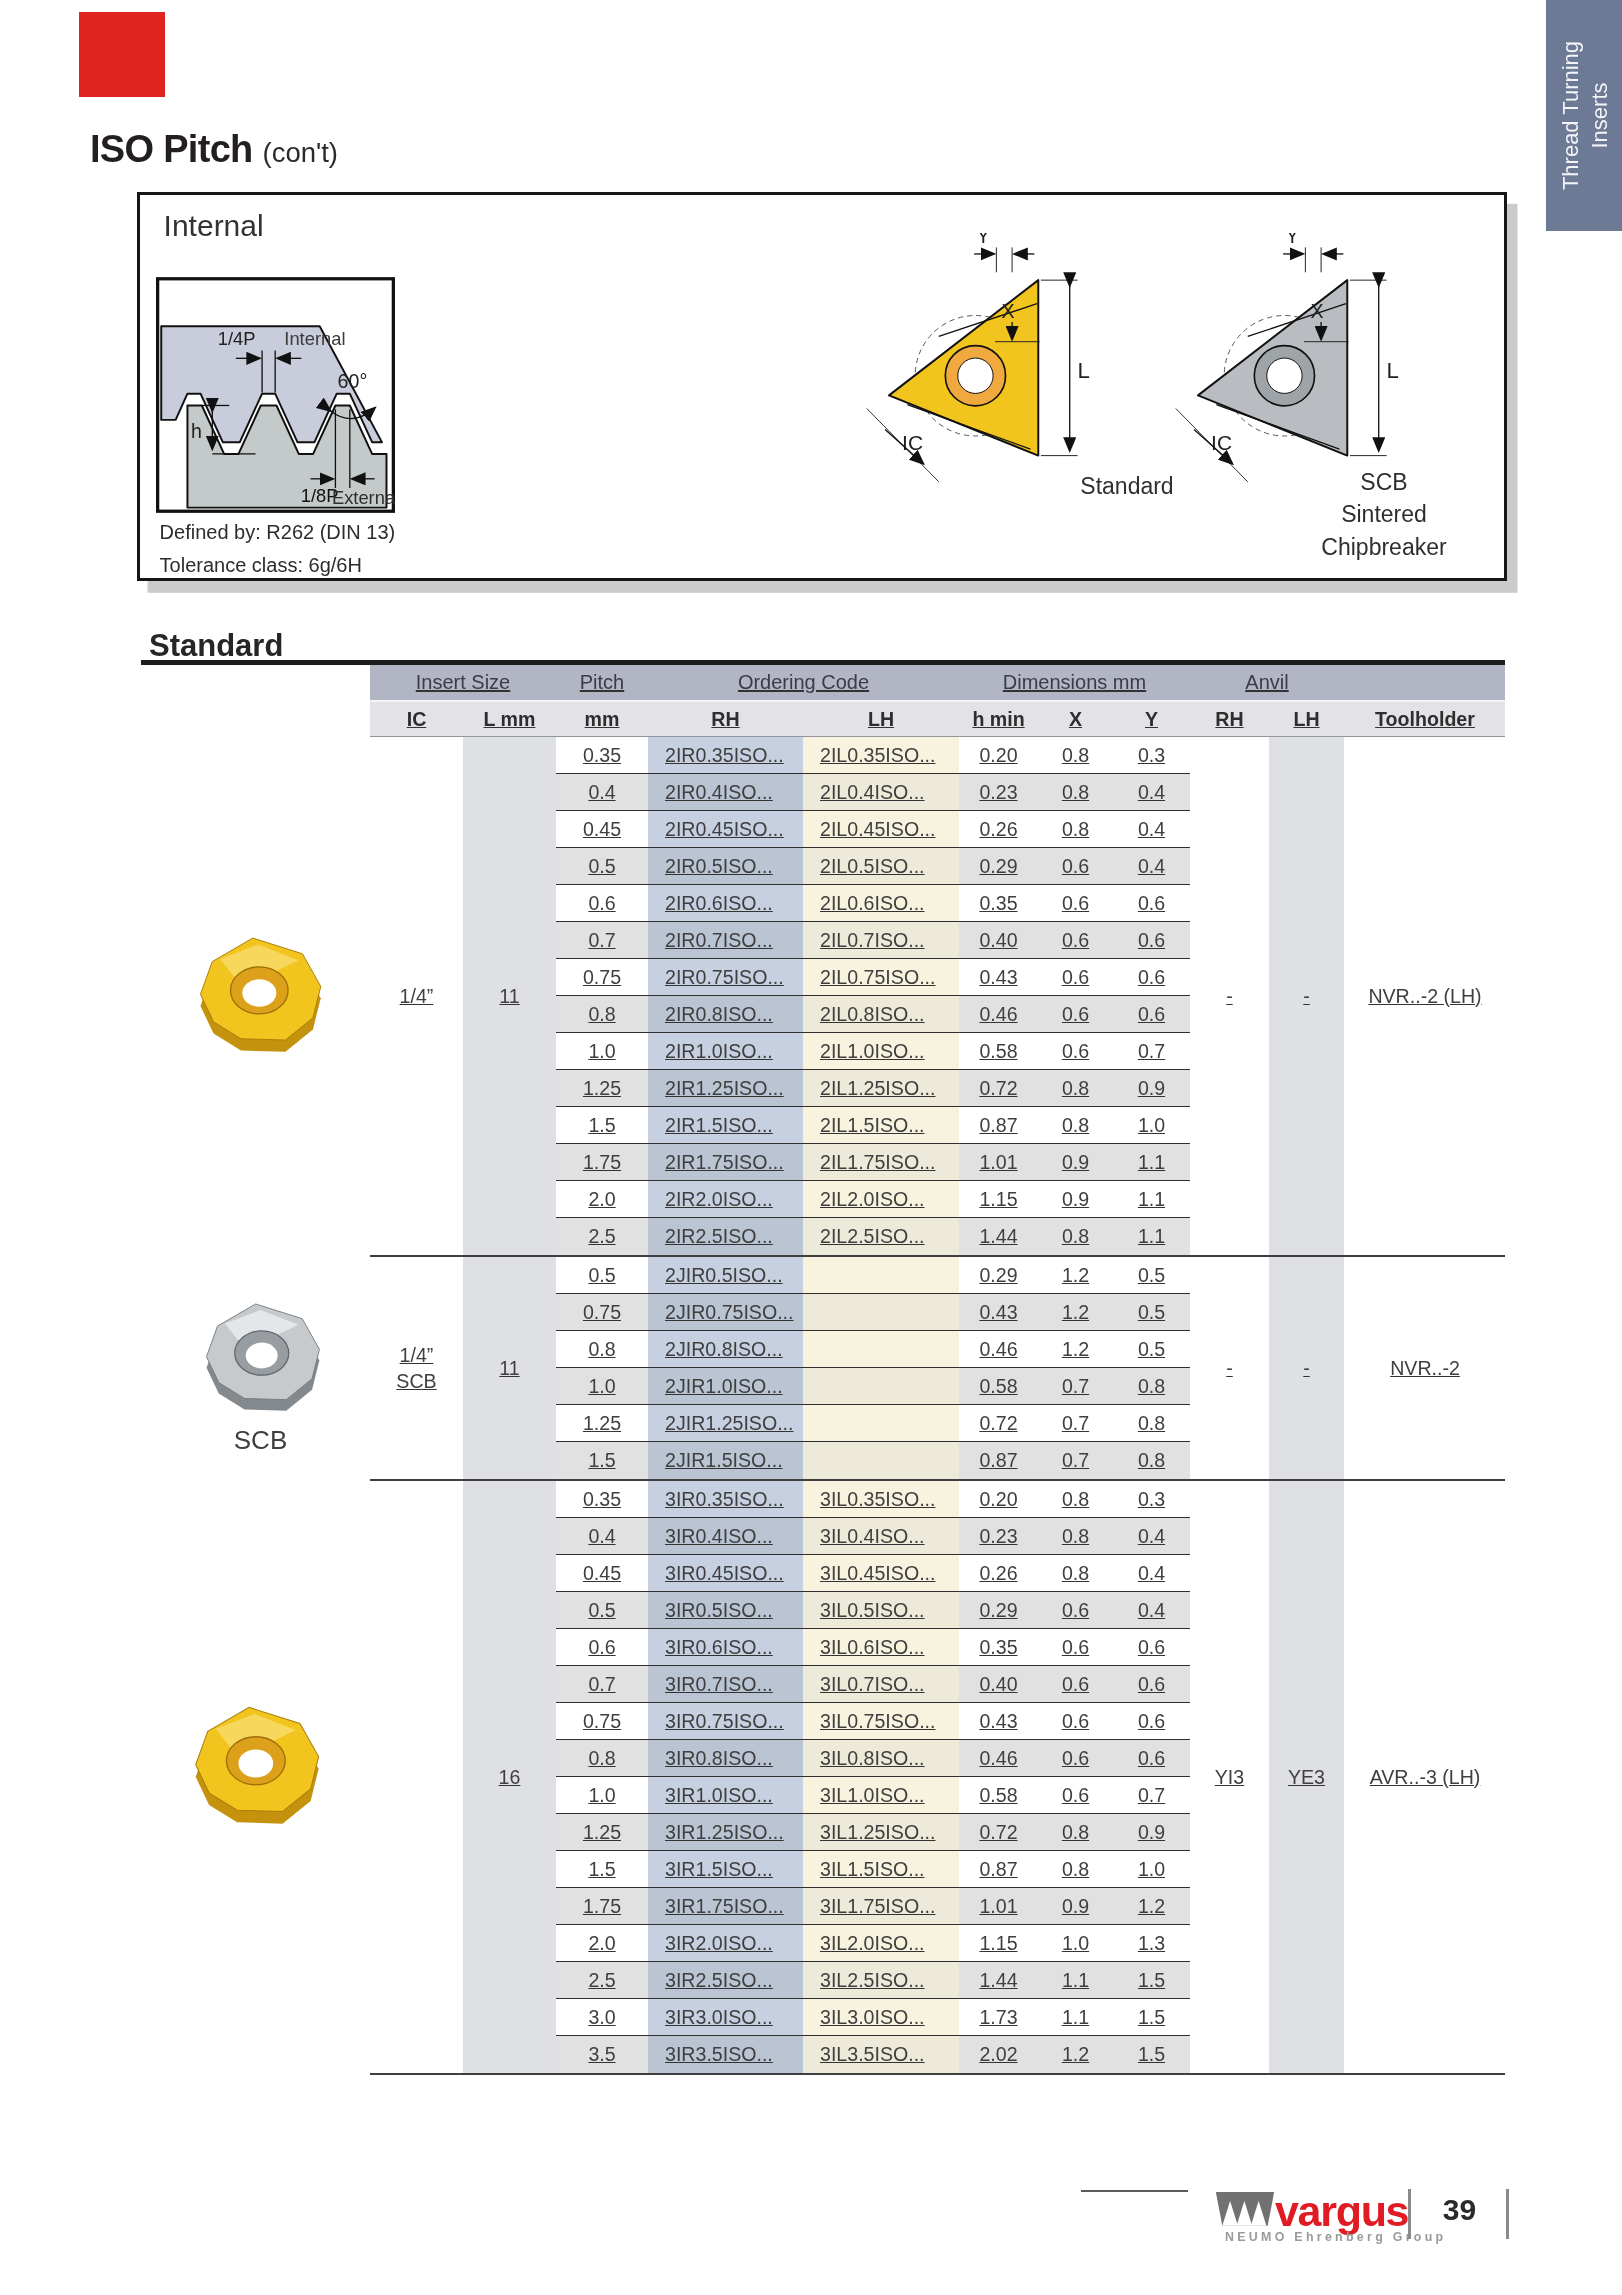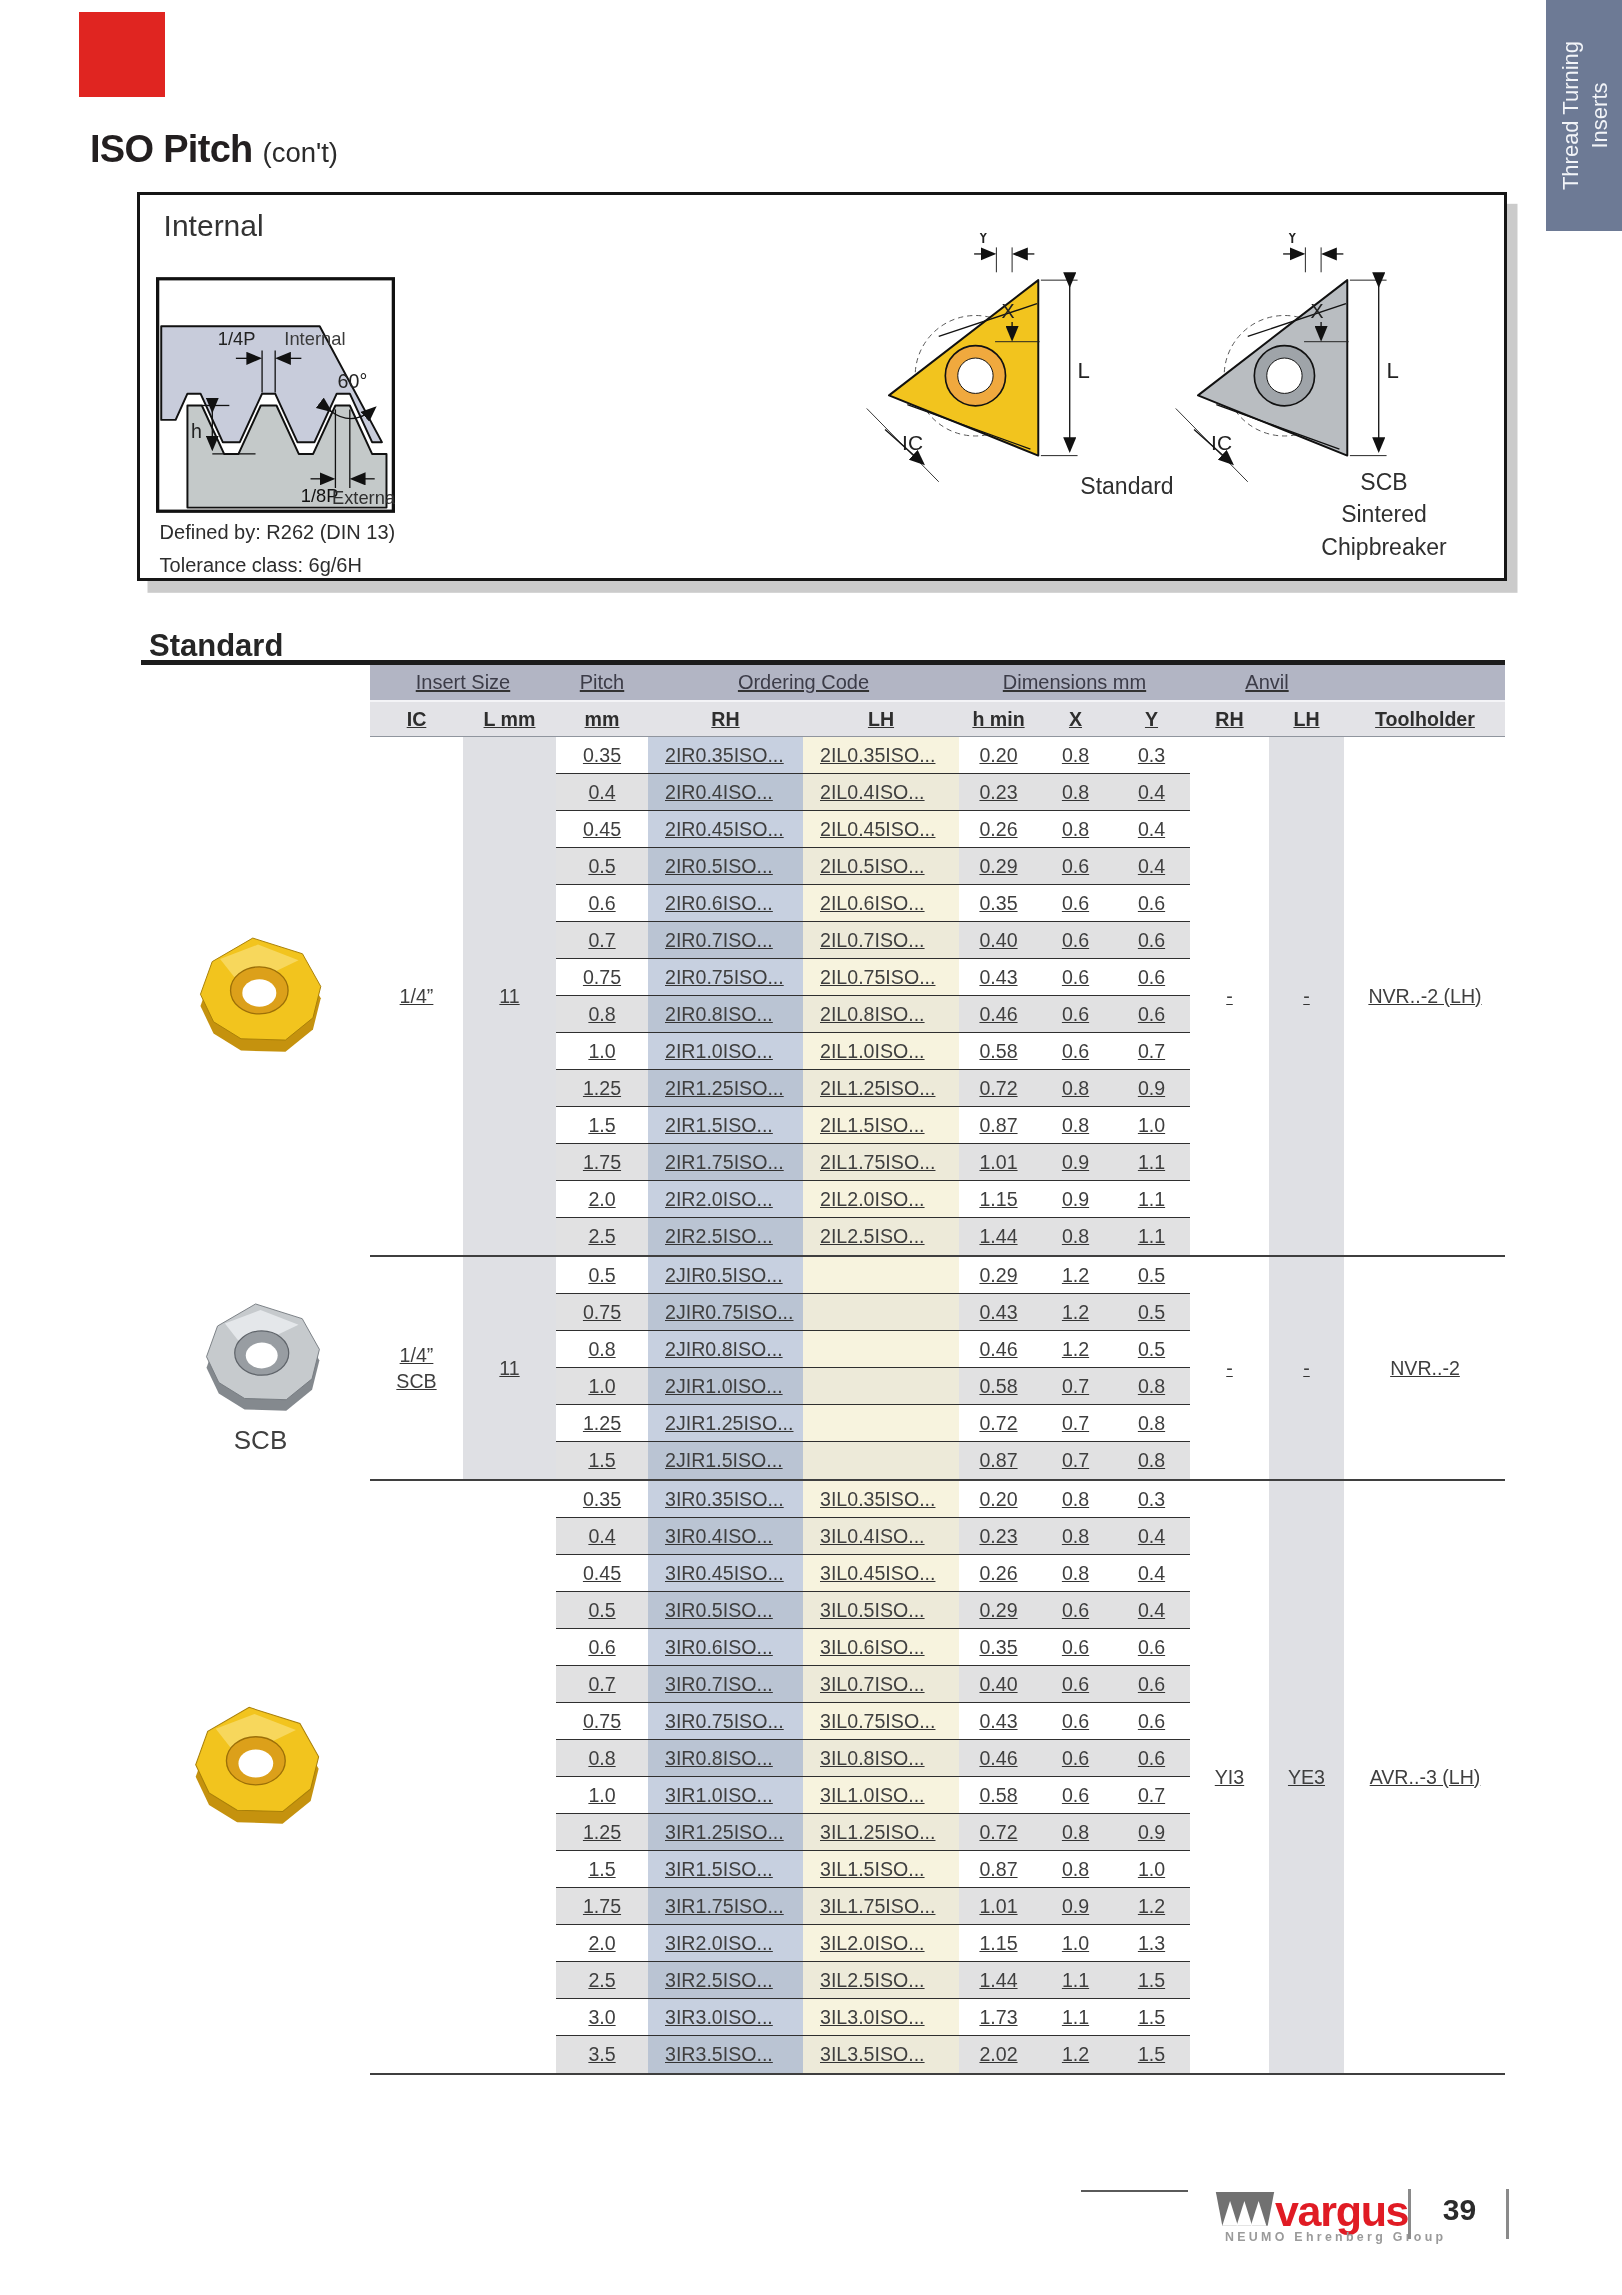--- a/index.html
+++ b/index.html
@@ -366,20 +366,21 @@
         <div class="cell code rh-bg alt" style="grid-area: 6 / 4;">2JIR1.5ISO...</div>
         <div class="cell code lh-bg alt" style="grid-area: 6 / 5;"></div>
         <div class="cell  alt" style="grid-area: 6 / 6;">0.87</div>
         <div class="cell  alt" style="grid-area: 6 / 7;">0.7</div>
         <div class="cell  alt" style="grid-area: 6 / 8;">0.8</div>
         <div class="cell " style="grid-area: 1 / 9 / span 6;">-</div>
         <div class="cell stripe" style="grid-area: 1 / 10 / span 6;">-</div>
         <div class="cell " style="grid-area: 1 / 11 / span 6;">NVR..-2</div>
       </div>
       <div class="grid11 tgroup" style="grid-template-rows: repeat(16, 37px);">
+        <div class="cell stripe" style="grid-area: 1 / 2 / span 16;">16</div>
         <div class="cell  sep" style="grid-area: 1 / 3;">0.35</div>
         <div class="cell code rh-bg sep" style="grid-area: 1 / 4;">3IR0.35ISO...</div>
         <div class="cell code lh-bg sep" style="grid-area: 1 / 5;">3IL0.35ISO...</div>
         <div class="cell  sep" style="grid-area: 1 / 6;">0.20</div>
         <div class="cell  sep" style="grid-area: 1 / 7;">0.8</div>
         <div class="cell  sep" style="grid-area: 1 / 8;">0.3</div>
         <div class="cell  alt sep" style="grid-area: 2 / 3;">0.4</div>
         <div class="cell code rh-bg alt sep" style="grid-area: 2 / 4;">3IR0.4ISO...</div>
         <div class="cell code lh-bg alt sep" style="grid-area: 2 / 5;">3IL0.4ISO...</div>
         <div class="cell  alt sep" style="grid-area: 2 / 6;">0.23</div>

